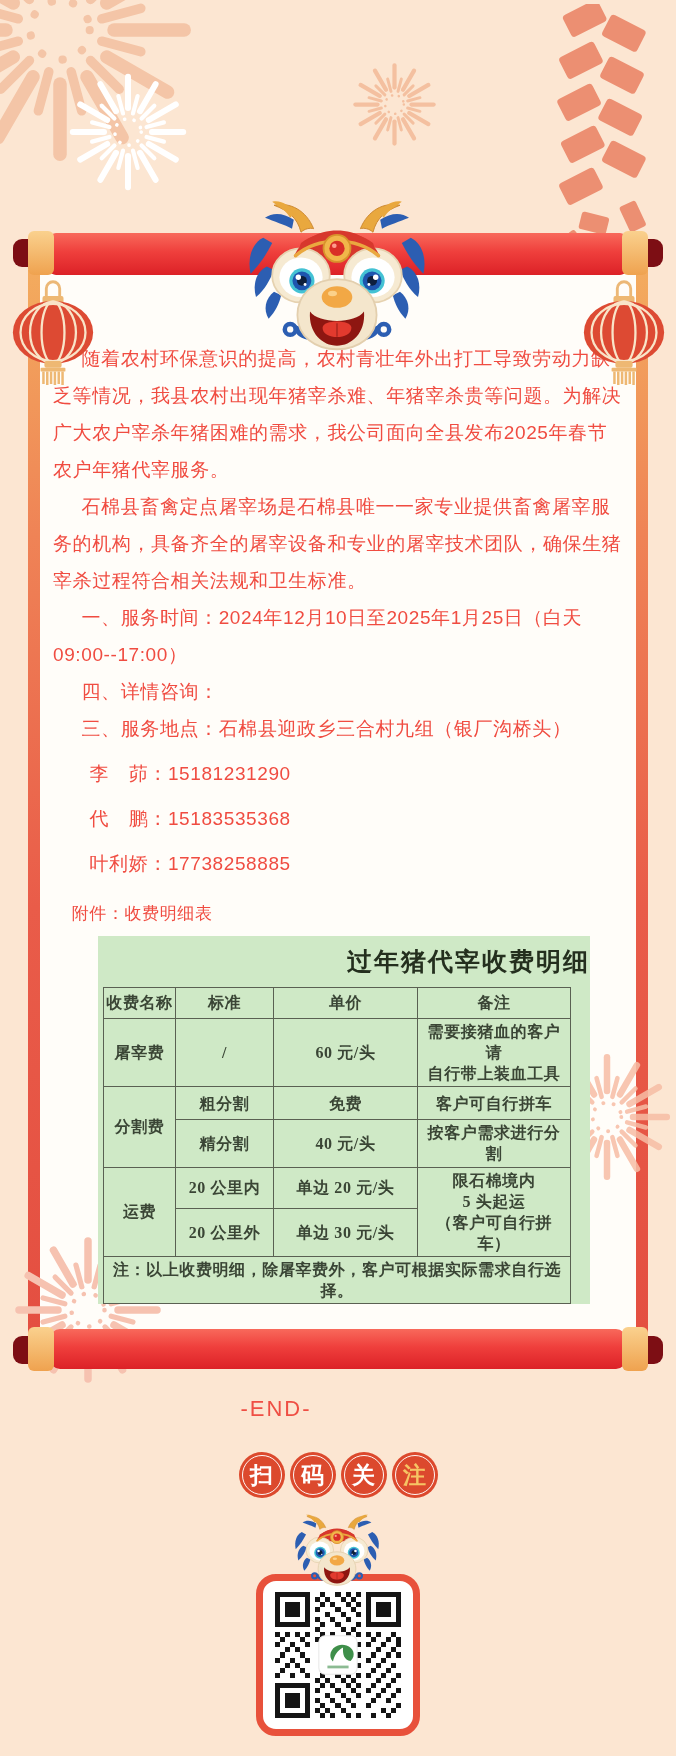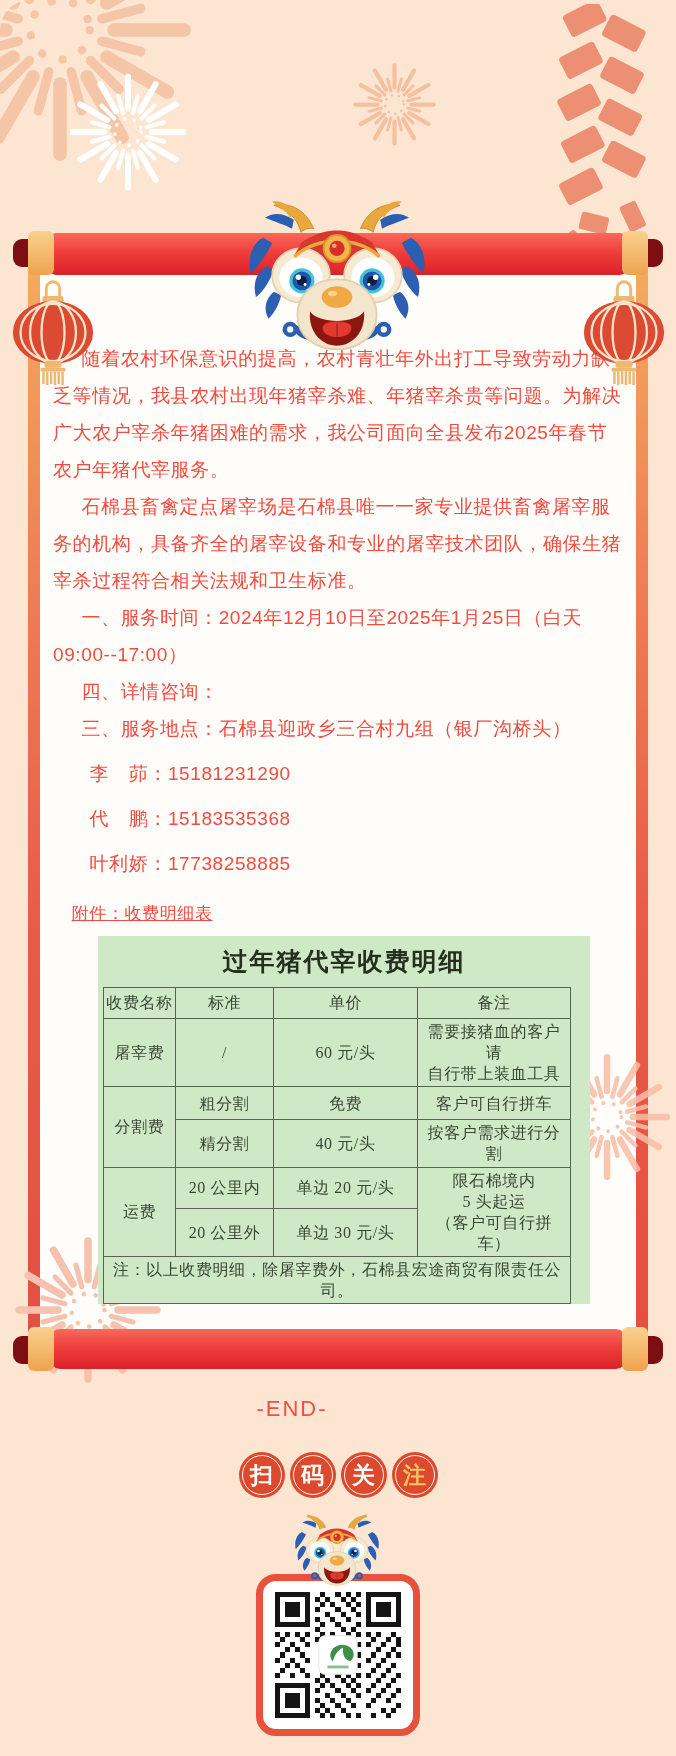--- a/index.html
+++ b/index.html
@@ -1,17 +1,17 @@
 <!DOCTYPE html>
 <html><head>
 <meta charset="utf-8">
 <style>
   html,body{margin:0;padding:0;background:#fce6d2;}
   .page{position:relative;width:676px;height:1756px;margin:0 auto;background:#fce6d2;
-        overflow:hidden;font-family:"Liberation Sans",sans-serif;border-radius:30px;}
+        overflow:hidden;font-family:"Liberation Sans",sans-serif;}
   svg{display:block;}
   .defs{position:absolute;width:0;height:0;overflow:hidden;}
   
   .fw{position:absolute;z-index:1;}
   .fw-over{z-index:4;}
   .fcr{position:absolute;left:552px;top:4px;width:112px;height:262px;z-index:1;}
   
   .paper{position:absolute;left:40px;top:272px;width:596px;height:1060px;background:#fffdf9;z-index:2;}
   .strip{position:absolute;top:270px;width:12px;height:1063px;z-index:3;
          background:linear-gradient(180deg,#f3ab5e 0%,#ef8356 25%,#e95c49 60%,#e44f41 100%);}
@@ -21,34 +21,34 @@
            background:linear-gradient(180deg,#fad18e,#efa24f);}
   .rod-bar{position:absolute;left:50px;width:576px;height:42px;border-radius:6px;z-index:6;
            background:linear-gradient(180deg,#f8695b 0%,#ef3f3c 45%,#dc2127 100%);}
   .lantern{position:absolute;width:86px;height:115px;z-index:7;}
   .lion{position:absolute;z-index:8;}
   
   .content{position:absolute;left:53px;top:340px;width:572px;z-index:5;
            color:#f04c41;font-size:19px;line-height:37px;letter-spacing:.6px;}
   .para{margin:0;text-indent:1.5em;}
   .contact{margin:8px;text-indent:1.5em;}
-  .attach{margin:18px 0 0 1.1em;font-size:17px;line-height:28px;text-decoration:underline;}
+  .attach{margin:18px 0 0 1.1em;font-size:17px;line-height:28px;}
   
   .fee-panel{margin:8px 0 0 45px;width:492px;background:#cfe9c6;
              font-family:"Liberation Serif",serif;color:#3a4535;}
-  .fee-title{padding-top:9px;height:34px;text-align:center;font-size:25px;font-weight:bold;
+  .fee-title{padding-top:9px;height:34px;text-align:right;font-size:25px;font-weight:bold;
              color:#242f1e;letter-spacing:2px;line-height:34px;}
   .fee-panel table{border-collapse:collapse;margin:8px 0 10px 5px;width:467px;table-layout:fixed;}
-  .fee-panel th,.fee-panel td{border:1.6px solid #5a6052;font-weight:normal;text-align:center;
+  .fee-panel th,.fee-panel td{border:1.6px solid #5a6052;font-weight:bold;text-align:center;
              font-size:16px;line-height:1.32;white-space:pre-line;padding:2px 2px;}
   .fee-panel .h-row th{height:26px;}
   .company{margin:22px 0 0 45px;font-size:20px;}
   .pubdate{margin:12px 0 0 78px;font-size:20px;}
   
-  .end-label{position:absolute;left:16px;top:1396px;width:552px;text-align:center;z-index:2;
+  .end-label{position:absolute;left:0;top:1396px;width:552px;text-align:center;z-index:2;
              color:#ef4f44;font-size:22px;letter-spacing:2px;}
   .badges{position:absolute;left:0;top:1452px;width:676px;display:flex;justify-content:center;gap:5px;z-index:2;}
   .badge{position:relative;width:46px;height:46px;border-radius:50%;background:#dc492d;
          display:flex;align-items:center;justify-content:center;
          color:#fff;font-size:23px;font-weight:bold;}
   .badge::after{content:"";position:absolute;inset:3px;border:1.6px solid rgba(255,255,255,.95);border-radius:50%;}
   .badge.gold{color:#f6c464;}
   .qr-panel{position:absolute;left:256px;top:1574px;width:164px;height:162px;box-sizing:border-box;
             background:#fff;border:7px solid #e8513b;border-radius:20px;z-index:2;}
   .qr-panel svg{margin:11px auto 0 auto;}
@@ -273,21 +273,21 @@
           <td>单边 20 元/头</td>
           <td rowspan="2">限石棉境内
 5 头起运
 （客户可自行拼车）</td>
         </tr>
         <tr>
           <td style="height:32px">20 公里外</td>
           <td>单边 30 元/头</td>
         </tr>
         <tr>
-          <td colspan="4" style="height:30px">注：以上收费明细，除屠宰费外，石棉县宏途商贸有限责任公司。</td>
+          <td colspan="4" style="height:30px">注：以上收费明细，除屠宰费外，客户可根据实际需求自行选择。</td>
         </tr>
       </tbody>
         </table>
     </div>
 
     <p class="company">石棉县宏途商贸有限责任公司</p>
   </div>
 
   <div class="end-label">-END-</div>
 

